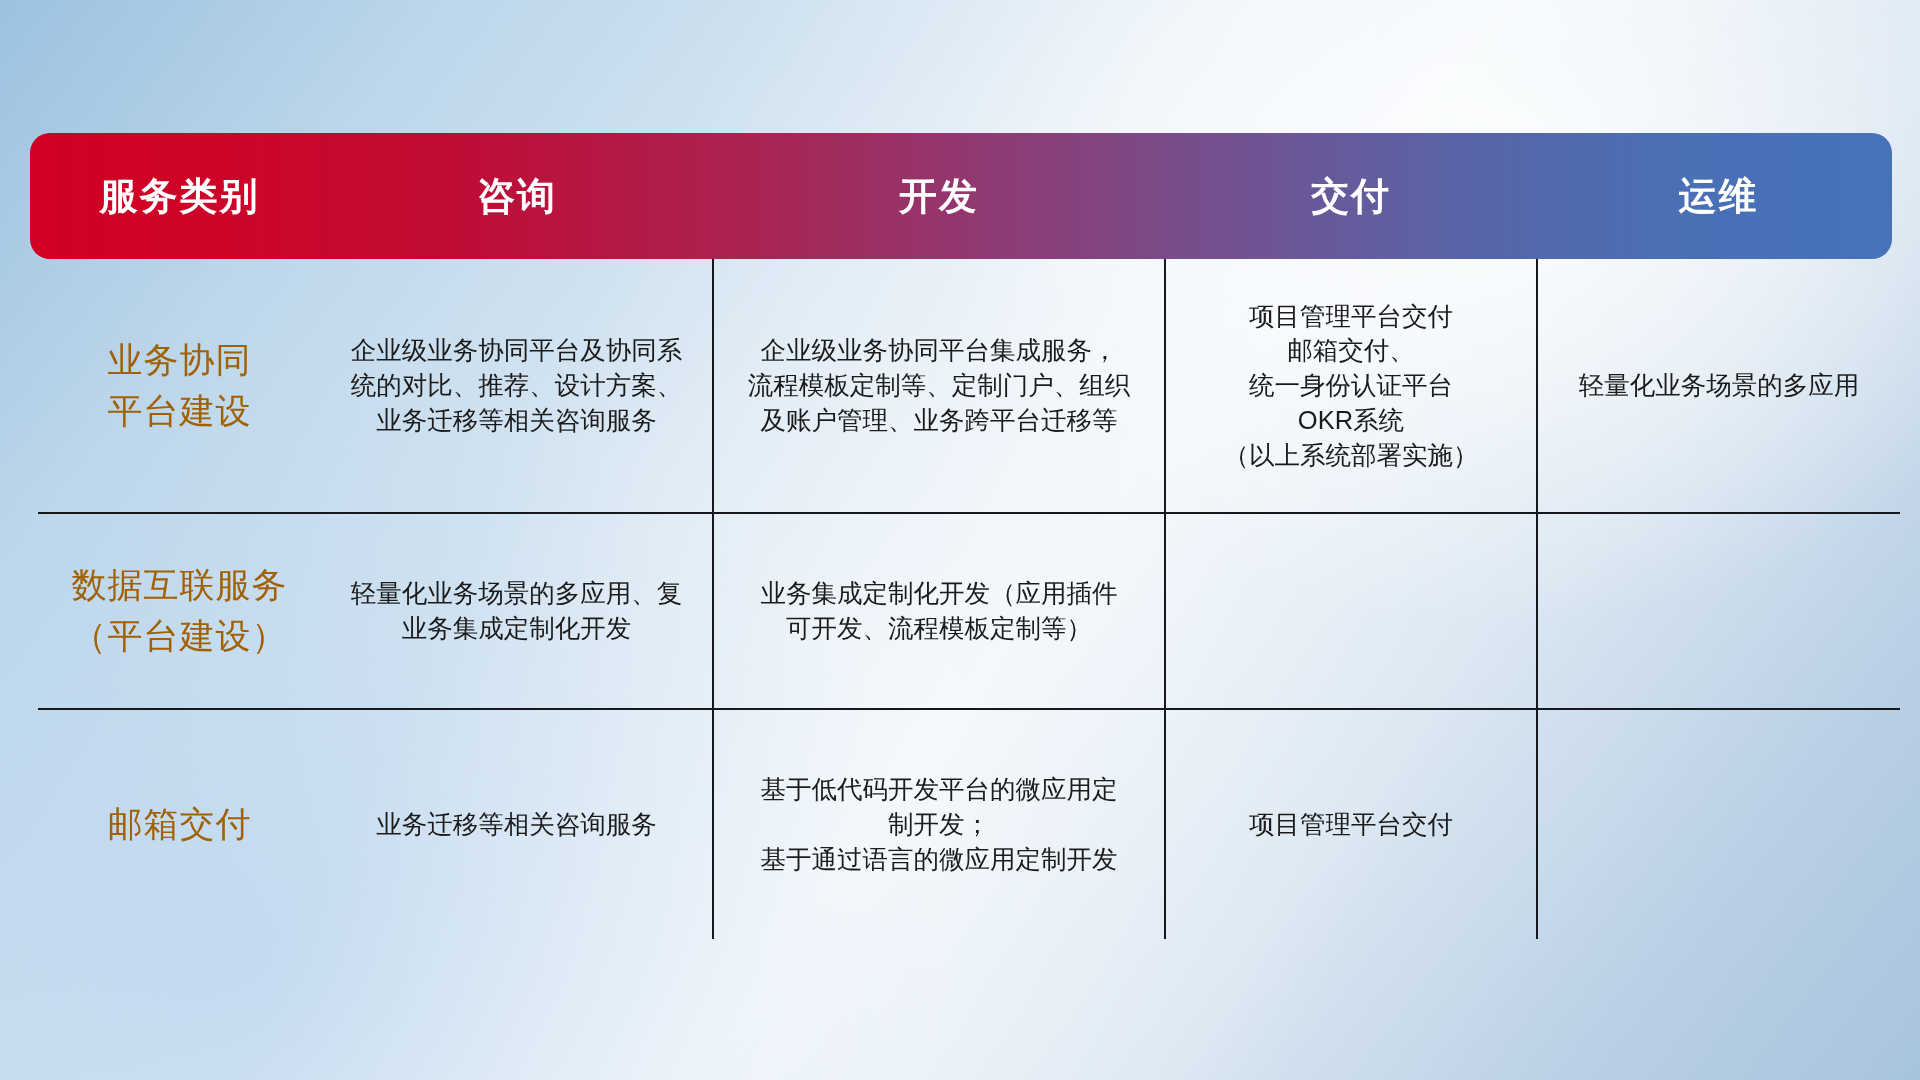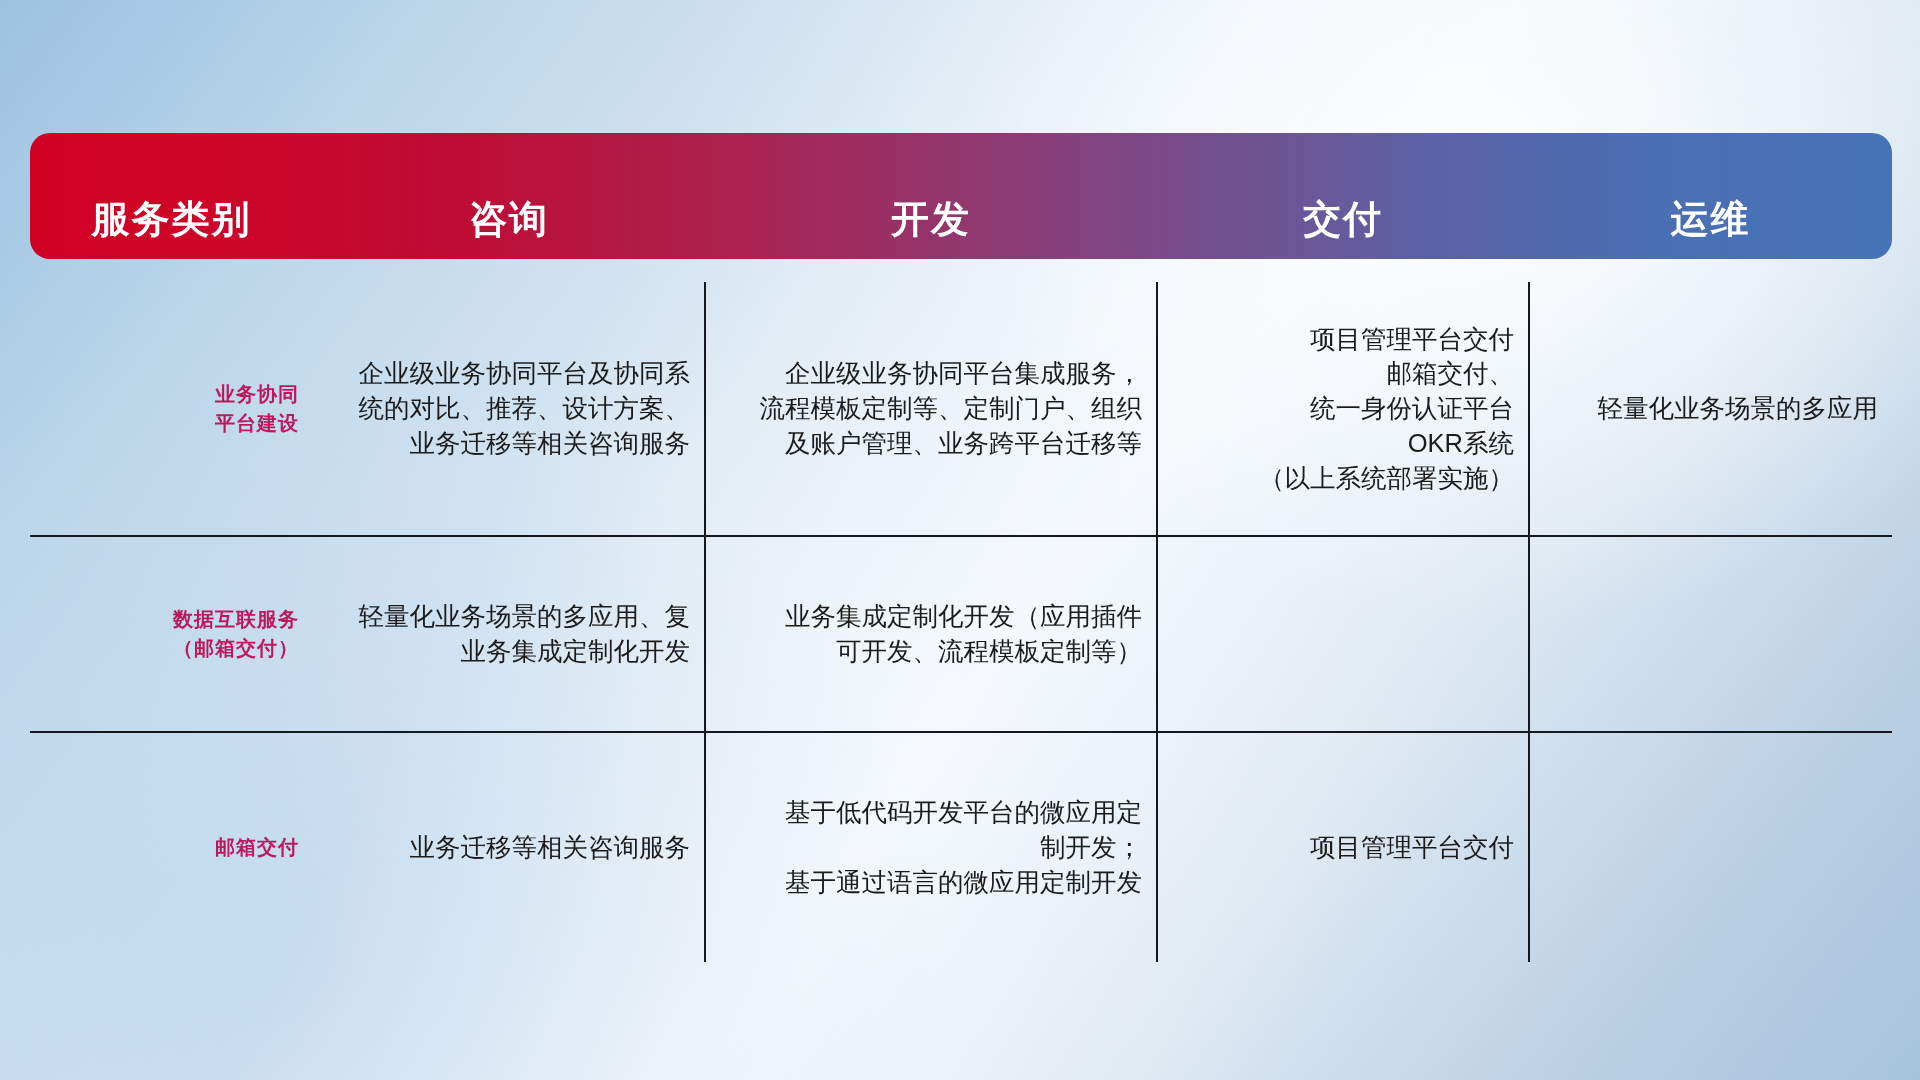--- a/index.html
+++ b/index.html
@@ -27,24 +27,23 @@
   #sheen {
     position: absolute;
     inset: 0;
     pointer-events: none;
     background: linear-gradient(115deg, rgba(255,255,255,0) 30%, rgba(255,255,255,0.42) 52%, rgba(255,255,255,0) 74%);
   }
 
   
   .table-wrap {
     position: absolute;
-    left: 30px;
+    left: 38px;
     top: 133px;
     width: 1862px;
-    margin-top: 23px;
   }
 
   table.svc {
     width: 100%;
     border-collapse: collapse;
     table-layout: fixed;
   }
 
   
   thead tr {
@@ -82,43 +81,43 @@
         #4a6fb5 88%,
         #4673b8 100%);
     z-index: 1;
   }
 
   
   tbody td {
     background: transparent;
     border: none;
     vertical-align: middle;
-    text-align: right;
+    text-align: center;
     color: #1b1b1b;
     font-size: 25.5px;
     line-height: 1.36;
     padding: 10px 14px;
     position: relative;
   }
   tbody tr.r1 { height: 254px; }
   tbody tr.r2 { height: 196px; }
   tbody tr.r3 { height: 230px; }
 
   
   tbody tr.r1 td,
   tbody tr.r2 td { border-bottom: 2.5px solid #15181c; }
 
   
   td.vdiv { border-left: 2.5px solid #15181c; }
 
   
   td.cat {
-    color: #be185d;
-    font-weight: bold;
-    font-size: 20px;
+    color: #a16207;
+    font-weight: normal;
+    font-size: 35px;
     line-height: 1.45;
     letter-spacing: 1px;
   }
 
   .cell-text { white-space: pre-line; display: block; }
 
   
   col.c1 { width: 283px; }
   col.c2 { width: 392px; }
   col.c3 { width: 452px; }
@@ -177,21 +176,21 @@
 （以上系统部署实施）</span>
           </td>
           <td class="vdiv">
             <span class="cell-text">轻量化业务场景的多应用</span>
           </td>
         </tr>
 
         <tr class="r2">
           <td class="cat">
             <span class="cell-text">数据互联服务
-（邮箱交付）</span>
+（平台建设）</span>
           </td>
           <td>
             <span class="cell-text">轻量化业务场景的多应用、复
 业务集成定制化开发</span>
           </td>
           <td class="vdiv">
             <span class="cell-text">业务集成定制化开发（应用插件
 可开发、流程模板定制等）</span>
           </td>
           <td class="vdiv">

